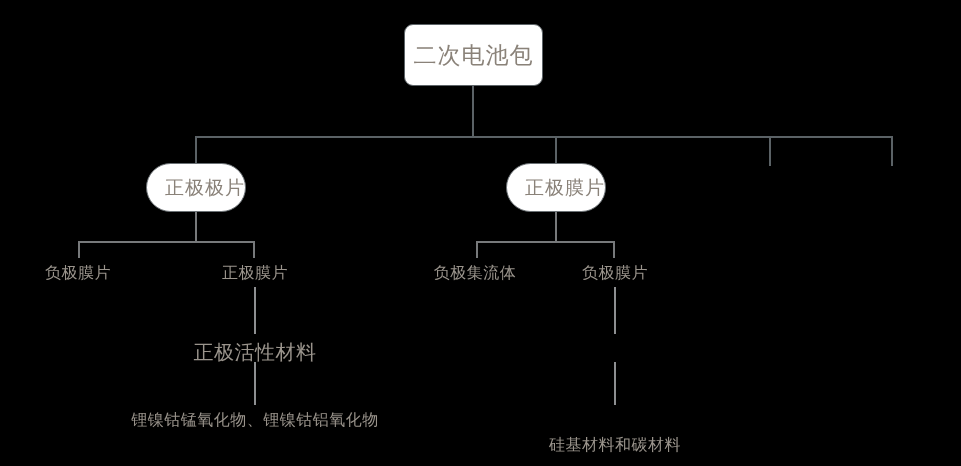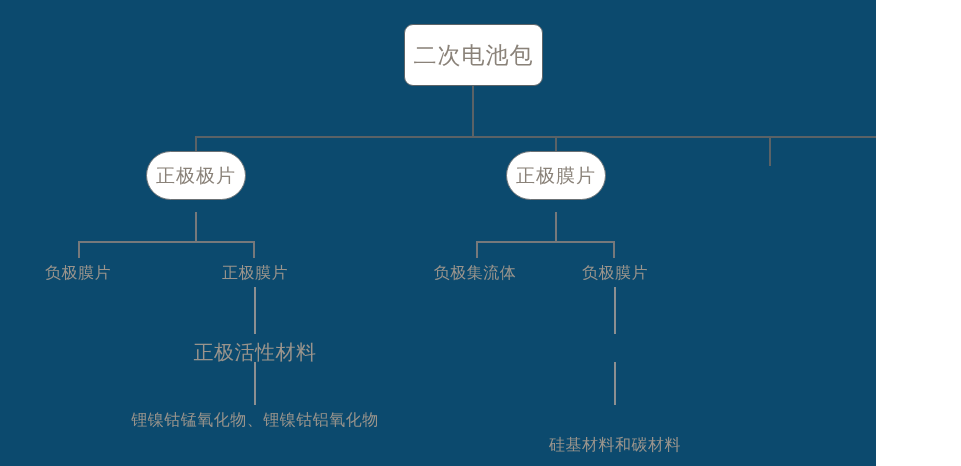--- a/index.html
+++ b/index.html
@@ -6,23 +6,23 @@
   html, body {
     margin: 0;
     padding: 0;
     background: #ffffff;
   }
   body {
     font-family: "Liberation Sans", "DejaVu Sans", sans-serif;
   }
   #diagram-root {
     position: relative;
-    width: 876px;
+    width: 961px;
     height: 466px;
-    background: #0c4a6e;
+    background: #000000;
     overflow: hidden;
     text-decoration: underline;
   }
   #edge-layer {
     position: absolute;
     left: 0;
     top: 0;
     width: 961px;
     height: 466px;
     pointer-events: none;
@@ -47,22 +47,22 @@
     font-size: 23px;
     letter-spacing: 1px;
     color: #8a8279;
   }
   
   .node-pill {
     position: absolute;
     box-sizing: border-box;
     display: flex;
     align-items: center;
-    justify-content: center;
-    top: 151px;
+    justify-content: flex-end;
+    top: 163px;
     height: 49px;
     border: 1.4px solid #6b7175;
     border-radius: 26px;
     background: #ffffff;
     font-size: 19px;
     letter-spacing: 1px;
     color: #8a8279;
     white-space: nowrap;
   }
   .pill-w-wide  { width: 100px; }

